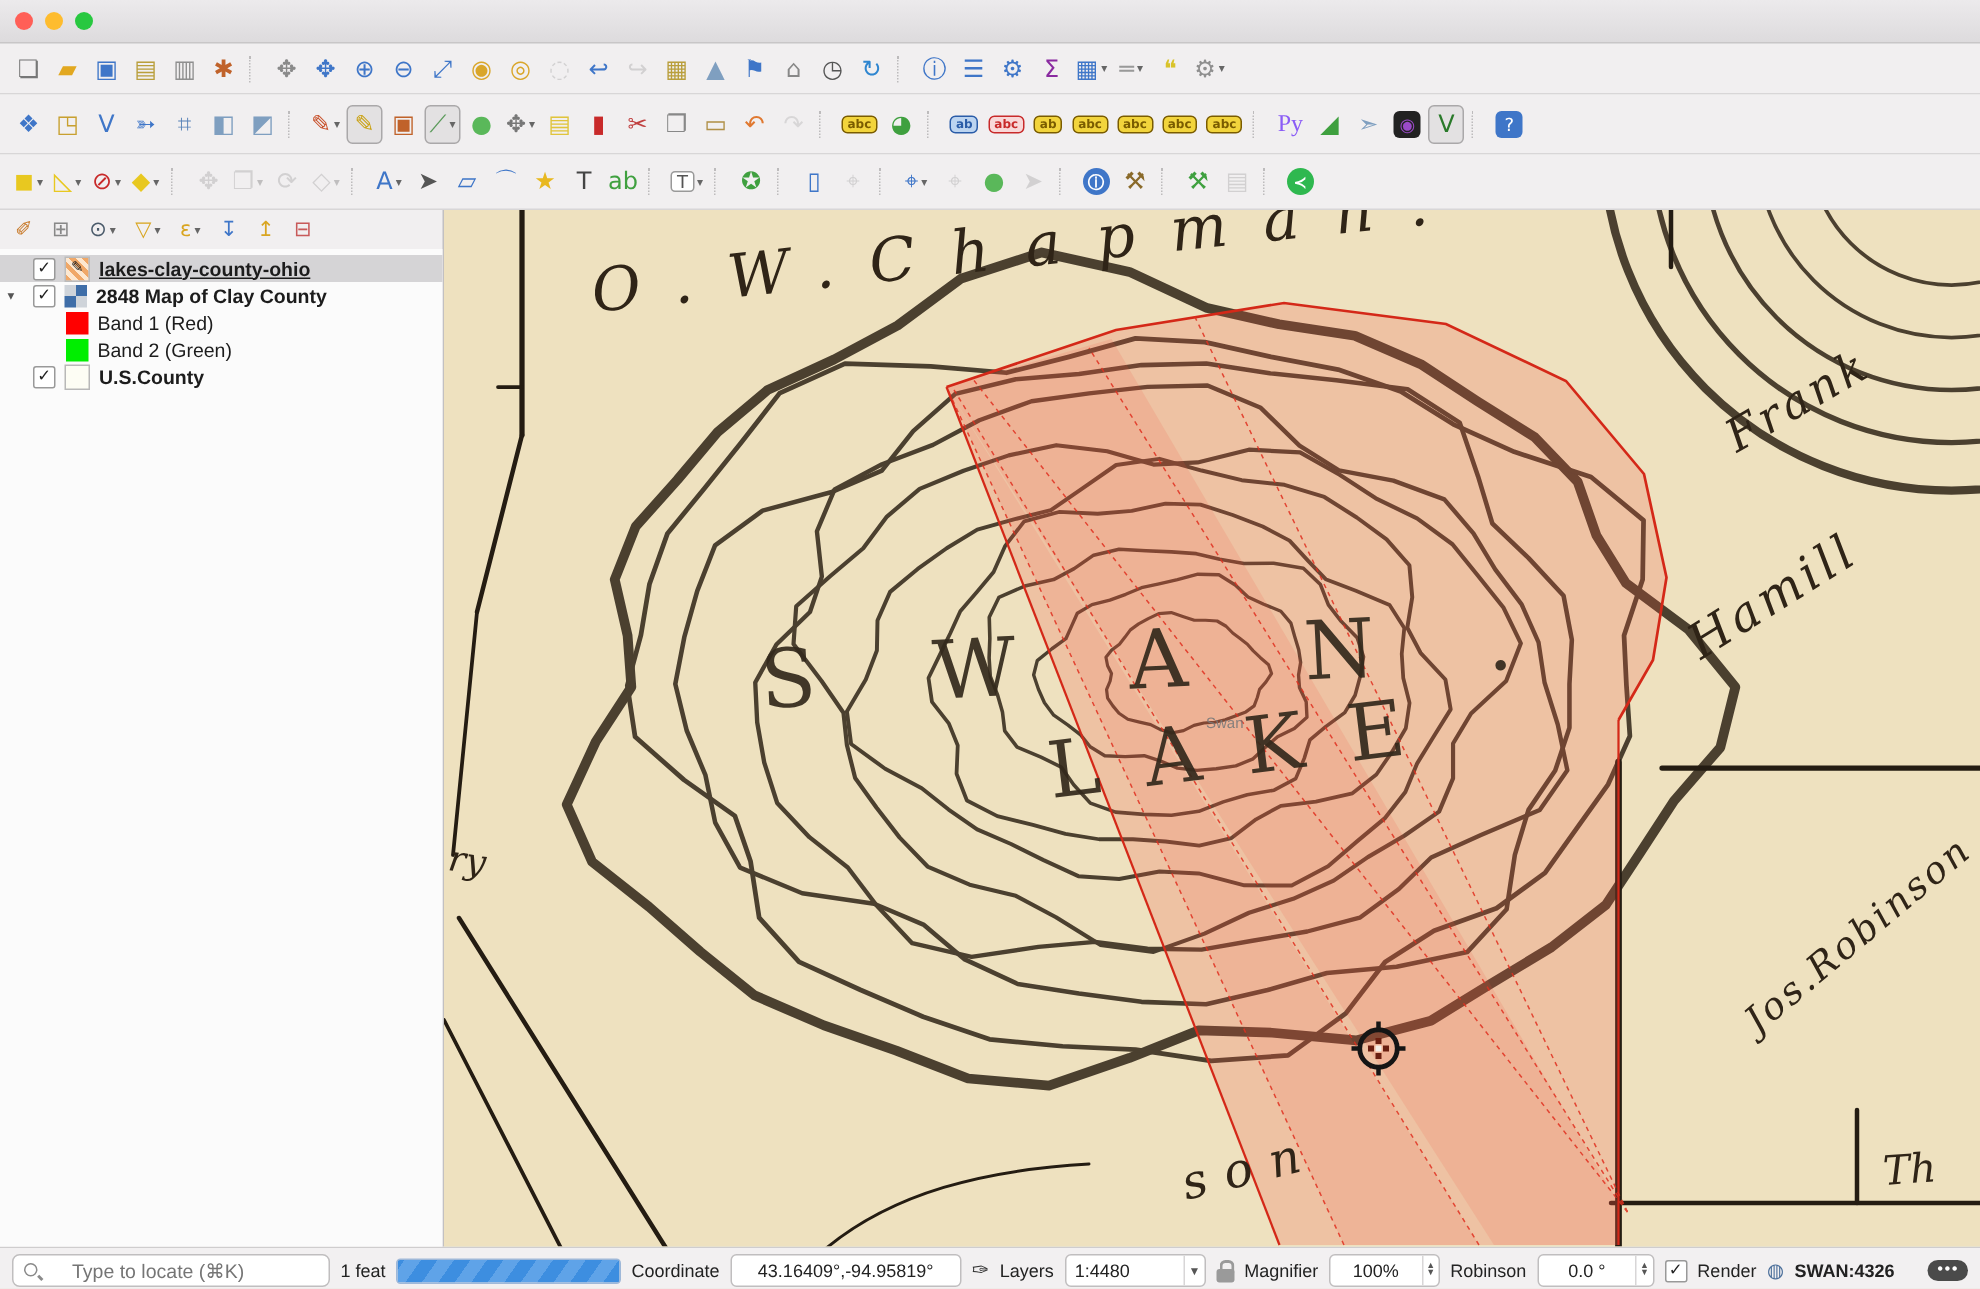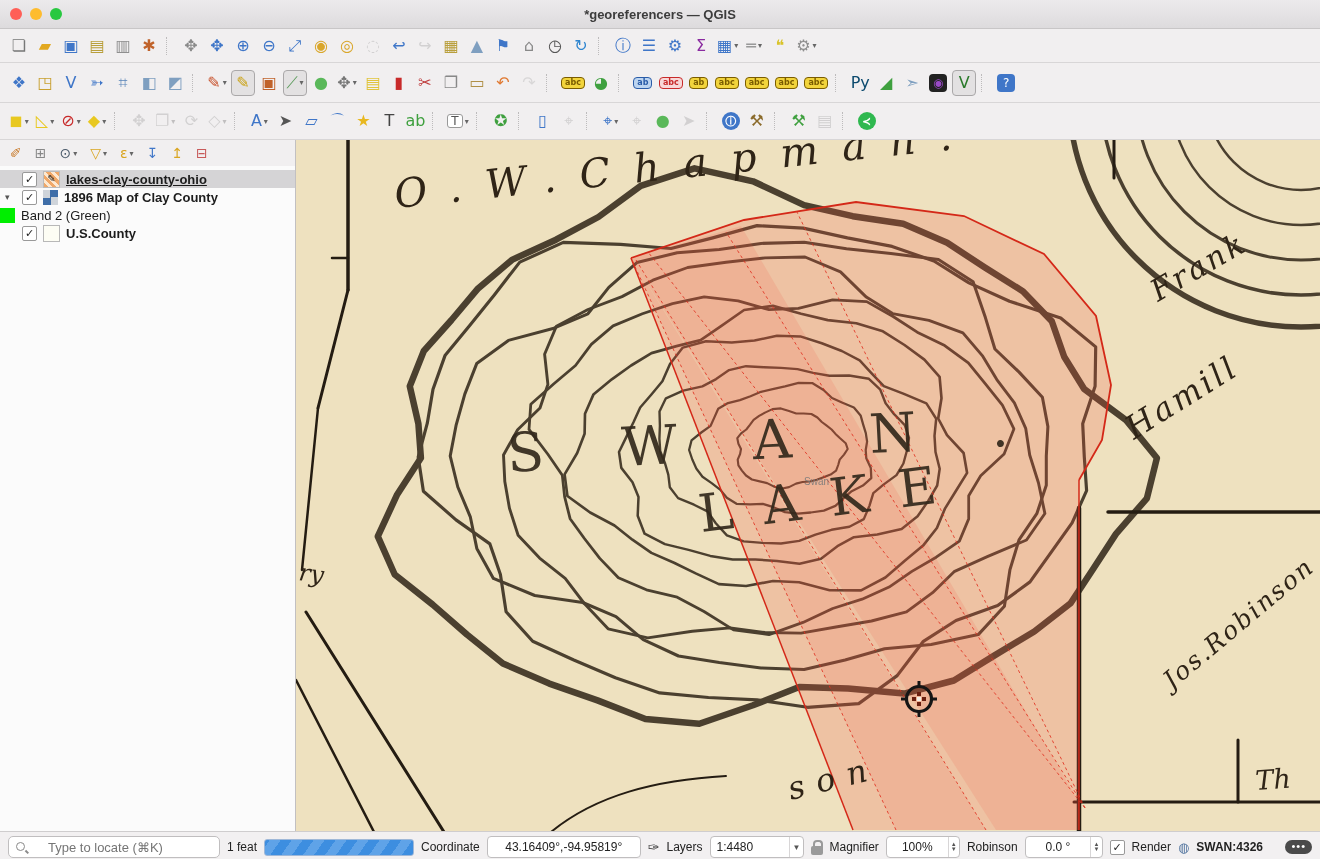--- a/index.html
+++ b/index.html
@@ -77,21 +77,20 @@
 </style>
 </head>
 <body>
 
 <div class="titlebar">
   <div class="lights">
     <span class="light" style="background:#ff5f57"></span>
     <span class="light" style="background:#febc2e"></span>
     <span class="light" style="background:#28c840"></span>
   </div>
-  <div class="title">*georeferencers — QGIS</div>
 </div>
 
 <div class="toolbar-row" id="row1">
     <button class="tbtn">
       <span class="glyph" style="color: rgb(119, 119, 119);">❏</span>
     </button>
     <button class="tbtn">
       <span class="glyph" style="color: rgb(226, 168, 32);">▰</span>
     </button>
     <button class="tbtn">
@@ -273,21 +272,21 @@
       <span class="glyph tag" style="color: rgb(122, 92, 0); background: rgb(242, 212, 60);">abc</span>
     </button>
     <button class="tbtn">
       <span class="glyph tag" style="color: rgb(122, 92, 0); background: rgb(242, 212, 60);">abc</span>
     </button>
     <button class="tbtn">
       <span class="glyph tag" style="color: rgb(122, 92, 0); background: rgb(242, 212, 60);">abc</span>
     </button>
     <span class="tsep"></span>
     <button class="tbtn">
-      <span class="glyph" style="color: #0c4a6e;">Py</span>
+      <span class="glyph" style="color: #8b5cf6; font-family: Liberation Serif, serif;">Py</span>
     </button>
     <button class="tbtn">
       <span class="glyph" style="color: rgb(63, 160, 63);">◢</span>
     </button>
     <button class="tbtn">
       <span class="glyph" style="color: rgb(127, 159, 192);">➣</span>
     </button>
     <button class="tbtn">
       <span class="glyph sq" style="color: rgb(154, 74, 200); background: rgb(34, 34, 34);">◉</span>
     </button>
@@ -438,23 +437,27 @@
     <div class="layer-tree" id="layerTree">
         <div class="lrow selected" style="padding-left: 22px;">
           <span class="cb">✓</span>
           <span class="swatch" style="background: repeating-linear-gradient(45deg, rgb(240, 168, 104) 0px, rgb(240, 168, 104) 3px, rgb(253, 232, 208) 3px, rgb(253, 232, 208) 6px); border: 1px solid rgb(187, 187, 187); font-size: 10px; text-align: center; line-height: 13px;">✎</span>
           <span class="lbl-bold lbl-underline">lakes-clay-county-ohio</span>
         </div>
         <div class="lrow" style="padding-left: 22px;">
           <span class="expander">▾</span>
           <span class="cb">✓</span>
           <span class="swatch" style="background: conic-gradient(rgb(63, 110, 168) 0deg, rgb(63, 110, 168) 25%, rgb(207, 212, 218) 0deg, rgb(207, 212, 218) 50%, rgb(63, 110, 168) 0deg, rgb(63, 110, 168) 75%, rgb(207, 212, 218) 0deg);"></span>
-          <span class="lbl-bold ">1896 Map of Clay County</span>
+          <span class="lbl-bold ">2848 Map of Clay County</span>
         </div>
-        <div class="lrow" style="">
+        <div class="lrow" style="padding-left: 44px;">
+          <span class="swatch" style="background: rgb(255, 0, 0);"></span>
+          <span class="">Band 1 (Red)</span>
+        </div>
+        <div class="lrow" style="padding-left: 44px;">
           <span class="swatch" style="background: rgb(0, 238, 0);"></span>
           <span class="">Band 2 (Green)</span>
         </div>
         <div class="lrow" style="padding-left: 22px;">
           <span class="cb">✓</span>
           <span class="swatch" style="background: rgb(253, 253, 244); border: 1px solid rgb(184, 184, 184);"></span>
           <span class="lbl-bold ">U.S.County</span>
         </div>
       </div>
   </div>

